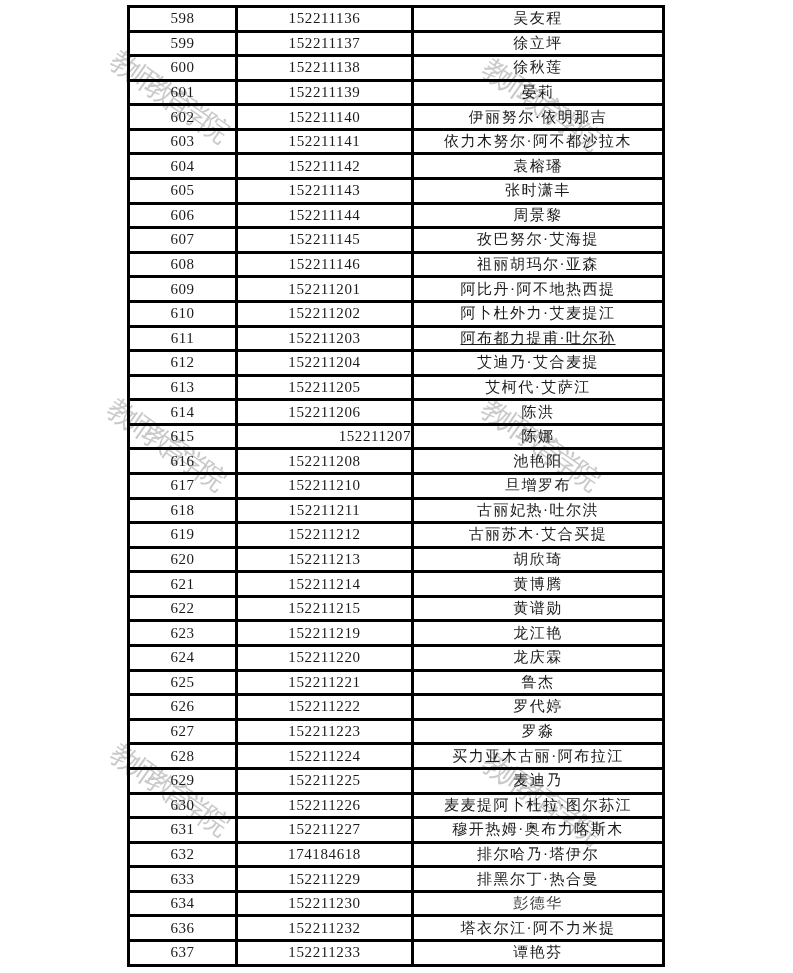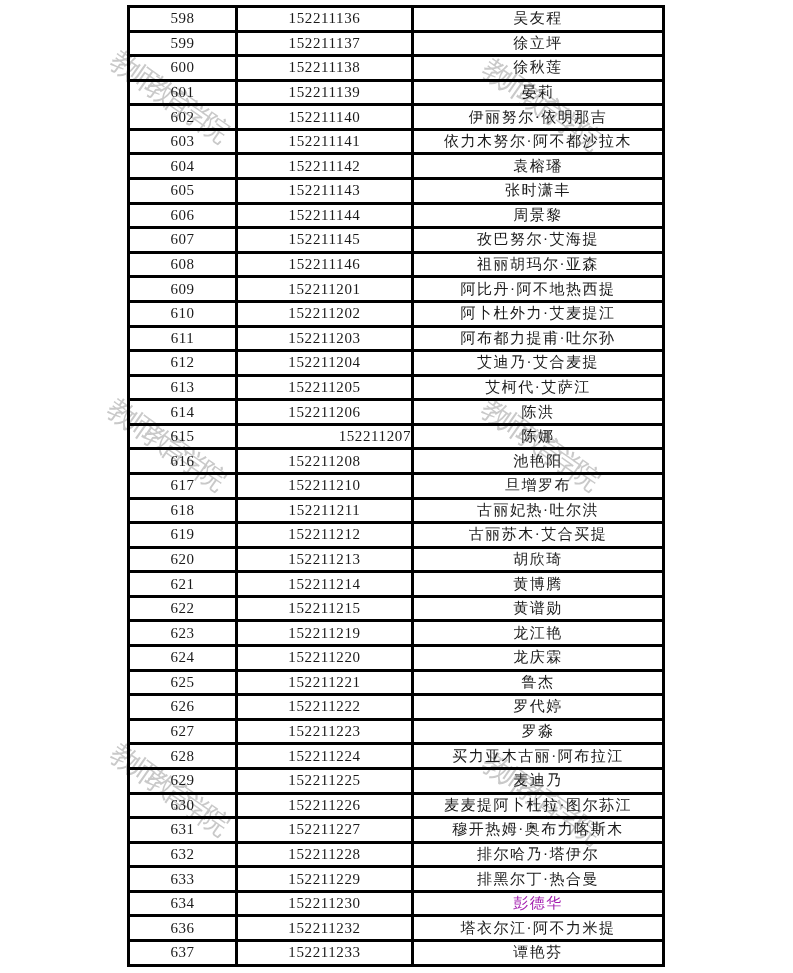--- a/index.html
+++ b/index.html
@@ -147,21 +147,21 @@
       <td class="cell-name" style="color: rgb(26, 26, 26); border-color: rgb(0, 0, 0);">阿比丹·阿不地热西提</td>
     </tr>
         <tr>
       <td class="cell-no" style="color: rgb(26, 26, 26); border-color: rgb(0, 0, 0);">610</td>
       <td class="cell-id" style="color: rgb(26, 26, 26); border-color: rgb(0, 0, 0);">152211202</td>
       <td class="cell-name" style="color: rgb(26, 26, 26); border-color: rgb(0, 0, 0);">阿卜杜外力·艾麦提江</td>
     </tr>
         <tr>
       <td class="cell-no" style="color: rgb(26, 26, 26); border-color: rgb(0, 0, 0);">611</td>
       <td class="cell-id" style="color: rgb(26, 26, 26); border-color: rgb(0, 0, 0);">152211203</td>
-      <td class="cell-name" style="color: rgb(26, 26, 26); border-color: rgb(0, 0, 0);">阿布都力提甫·吐尔孙</td>
+      <td class="cell-name" style="color: rgb(26, 26, 26); border-color: rgb(0, 0, 0); text-decoration: underline;">阿布都力提甫·吐尔孙</td>
     </tr>
         <tr>
       <td class="cell-no" style="color: rgb(26, 26, 26); border-color: rgb(0, 0, 0);">612</td>
       <td class="cell-id" style="color: rgb(26, 26, 26); border-color: rgb(0, 0, 0);">152211204</td>
       <td class="cell-name" style="color: rgb(26, 26, 26); border-color: rgb(0, 0, 0); margin-top: 8px;">艾迪乃·艾合麦提</td>
     </tr>
         <tr>
       <td class="cell-no" style="color: rgb(26, 26, 26); border-color: rgb(0, 0, 0);">613</td>
       <td class="cell-id" style="color: rgb(26, 26, 26); border-color: rgb(0, 0, 0);">152211205</td>
       <td class="cell-name" style="color: rgb(26, 26, 26); border-color: rgb(0, 0, 0);">艾柯代·艾萨江</td>
@@ -251,32 +251,32 @@
       <td class="cell-id" style="color: rgb(26, 26, 26); border-color: rgb(0, 0, 0);">152211226</td>
       <td class="cell-name" style="color: rgb(26, 26, 26); border-color: rgb(0, 0, 0); font-family: Liberation Serif, serif;">麦麦提阿卜杜拉·图尔荪江</td>
     </tr>
         <tr>
       <td class="cell-no" style="color: rgb(26, 26, 26); border-color: rgb(0, 0, 0);">631</td>
       <td class="cell-id" style="color: rgb(26, 26, 26); border-color: rgb(0, 0, 0);">152211227</td>
       <td class="cell-name" style="color: rgb(26, 26, 26); border-color: rgb(0, 0, 0);">穆开热姆·奥布力喀斯木</td>
     </tr>
         <tr>
       <td class="cell-no" style="color: rgb(26, 26, 26); border-color: rgb(0, 0, 0);">632</td>
-      <td class="cell-id" style="color: rgb(26, 26, 26); border-color: rgb(0, 0, 0);">152211228</td>
+      <td class="cell-id" style="color: rgb(26, 26, 26); border-color: rgb(0, 0, 0);">174184618</td>
       <td class="cell-name" style="color: rgb(26, 26, 26); border-color: rgb(0, 0, 0);">排尔哈乃·塔伊尔</td>
     </tr>
         <tr>
       <td class="cell-no" style="color: rgb(26, 26, 26); border-color: rgb(0, 0, 0);">633</td>
       <td class="cell-id" style="color: rgb(26, 26, 26); border-color: rgb(0, 0, 0);">152211229</td>
       <td class="cell-name" style="color: rgb(26, 26, 26); border-color: rgb(0, 0, 0);">排黑尔丁·热合曼</td>
     </tr>
         <tr>
       <td class="cell-no" style="color: rgb(26, 26, 26); border-color: rgb(0, 0, 0);">634</td>
       <td class="cell-id" style="color: rgb(26, 26, 26); border-color: rgb(0, 0, 0);">152211230</td>
-      <td class="cell-name" style="color: #a21caf; border-color: rgb(0, 0, 0); margin-top: 6px;">彭德华</td>
+      <td class="cell-name" style="color: #404040; border-color: rgb(0, 0, 0); margin-top: 6px;">彭德华</td>
     </tr>
         <tr>
       <td class="cell-no" style="color: rgb(26, 26, 26); border-color: rgb(0, 0, 0);">636</td>
       <td class="cell-id" style="color: rgb(26, 26, 26); border-color: rgb(0, 0, 0);">152211232</td>
       <td class="cell-name" style="color: rgb(26, 26, 26); border-color: rgb(0, 0, 0);">塔衣尔江·阿不力米提</td>
     </tr>
         <tr>
       <td class="cell-no" style="color: rgb(26, 26, 26); border-color: rgb(0, 0, 0);">637</td>
       <td class="cell-id" style="color: rgb(26, 26, 26); border-color: rgb(0, 0, 0);">152211233</td>
       <td class="cell-name" style="color: rgb(26, 26, 26); border-color: rgb(0, 0, 0);">谭艳芬</td>

